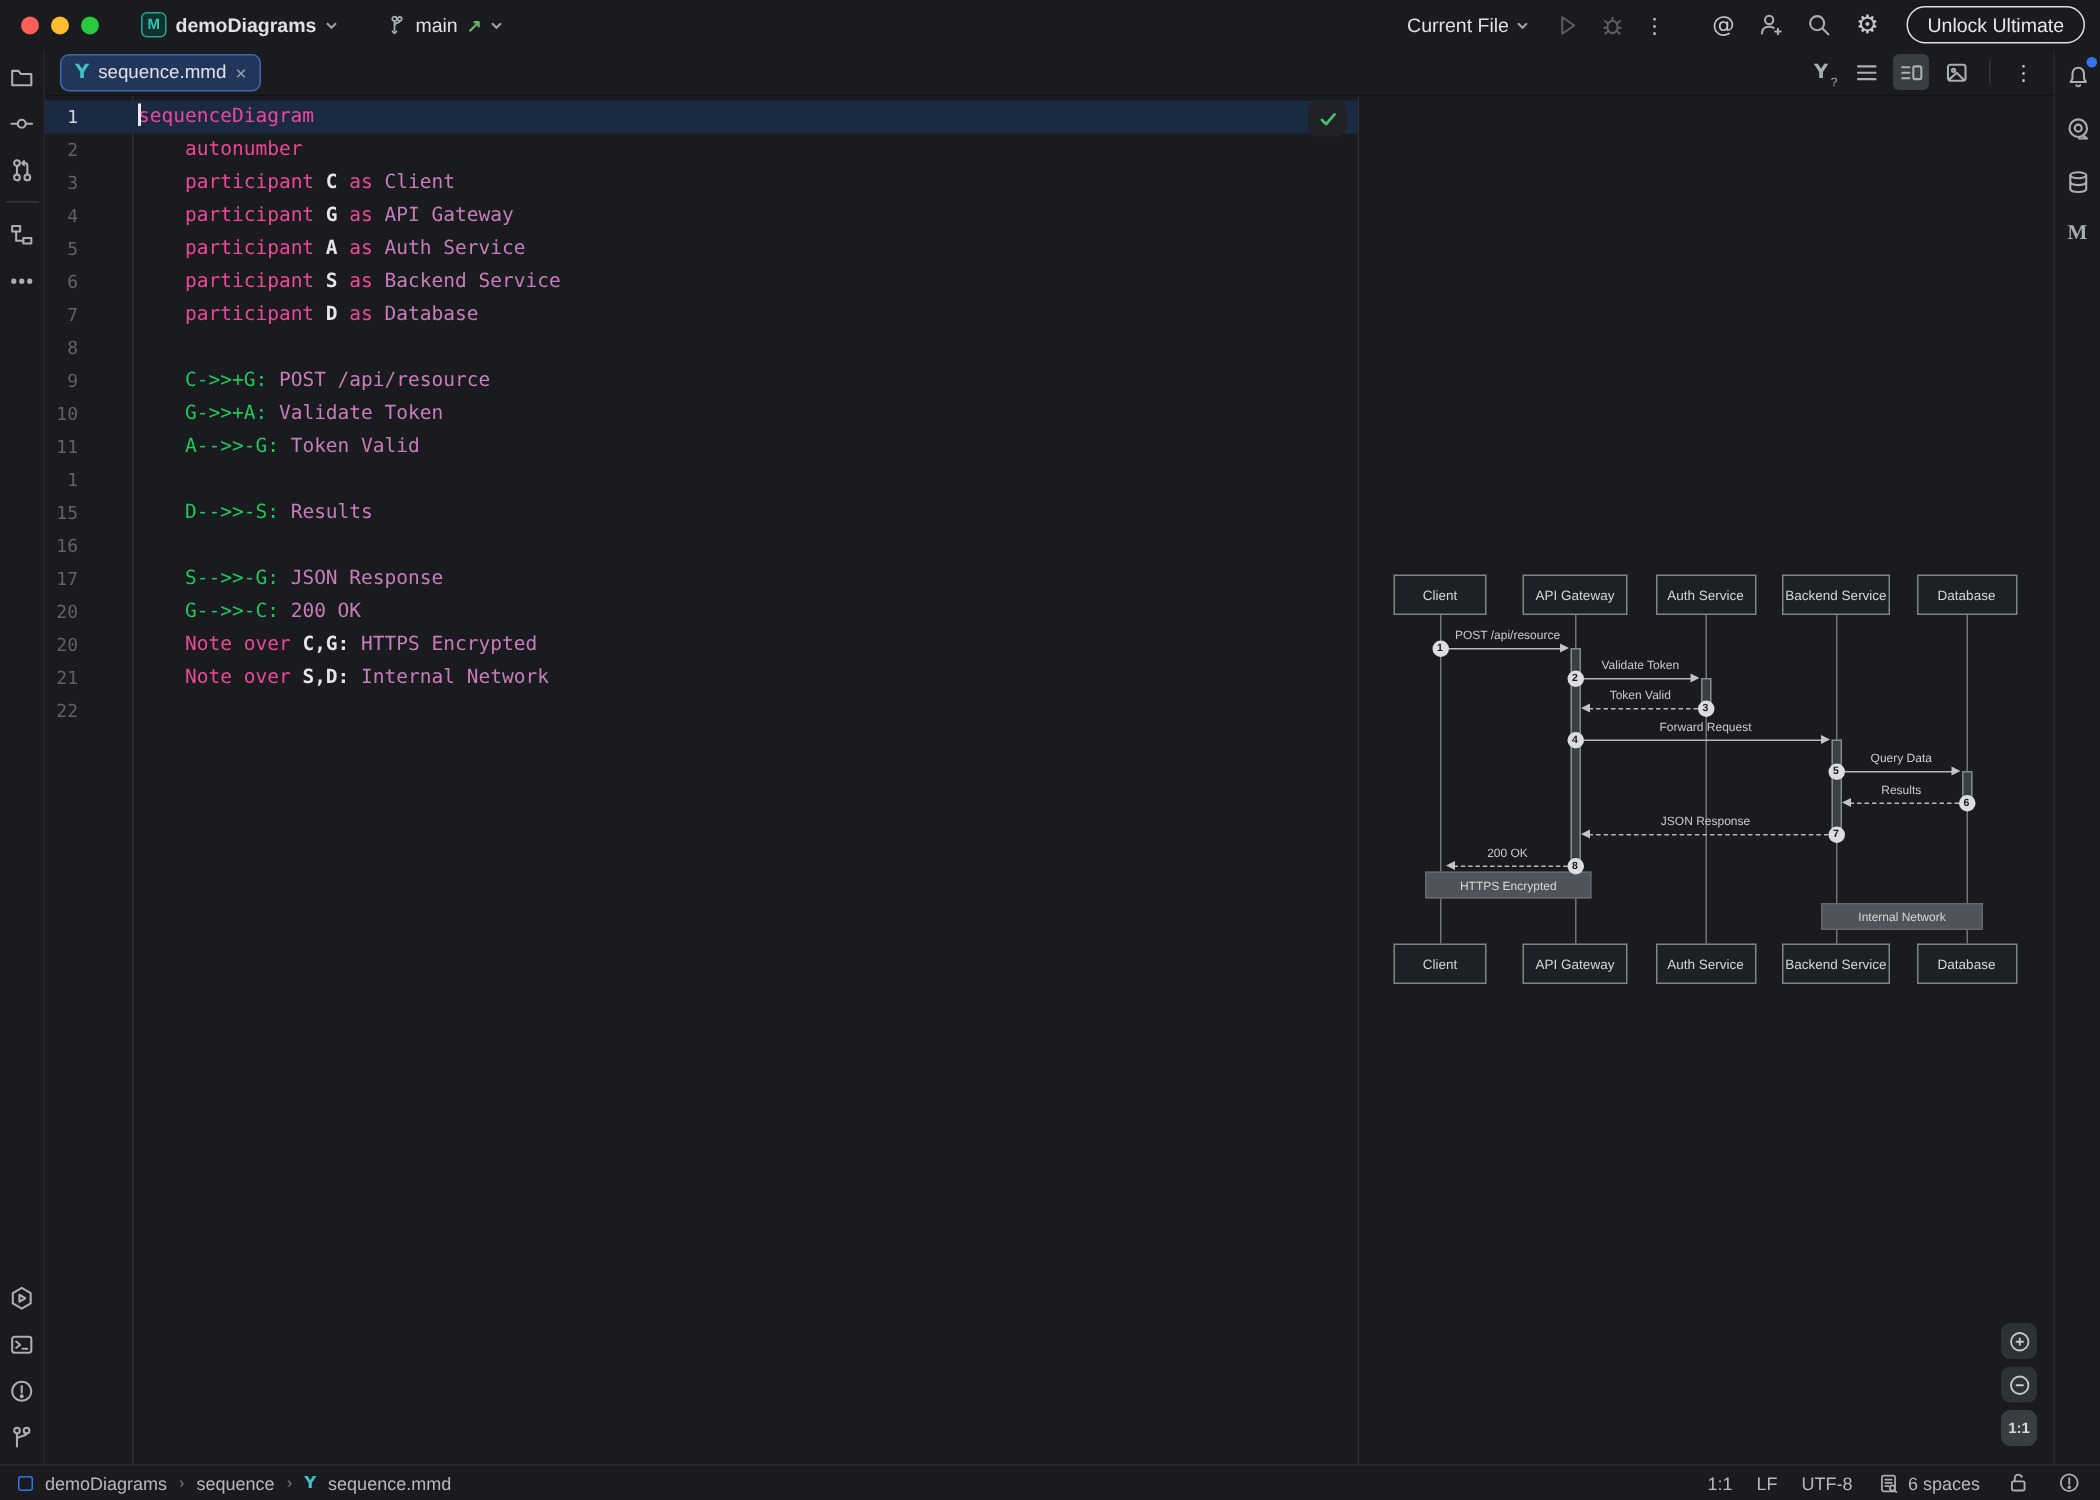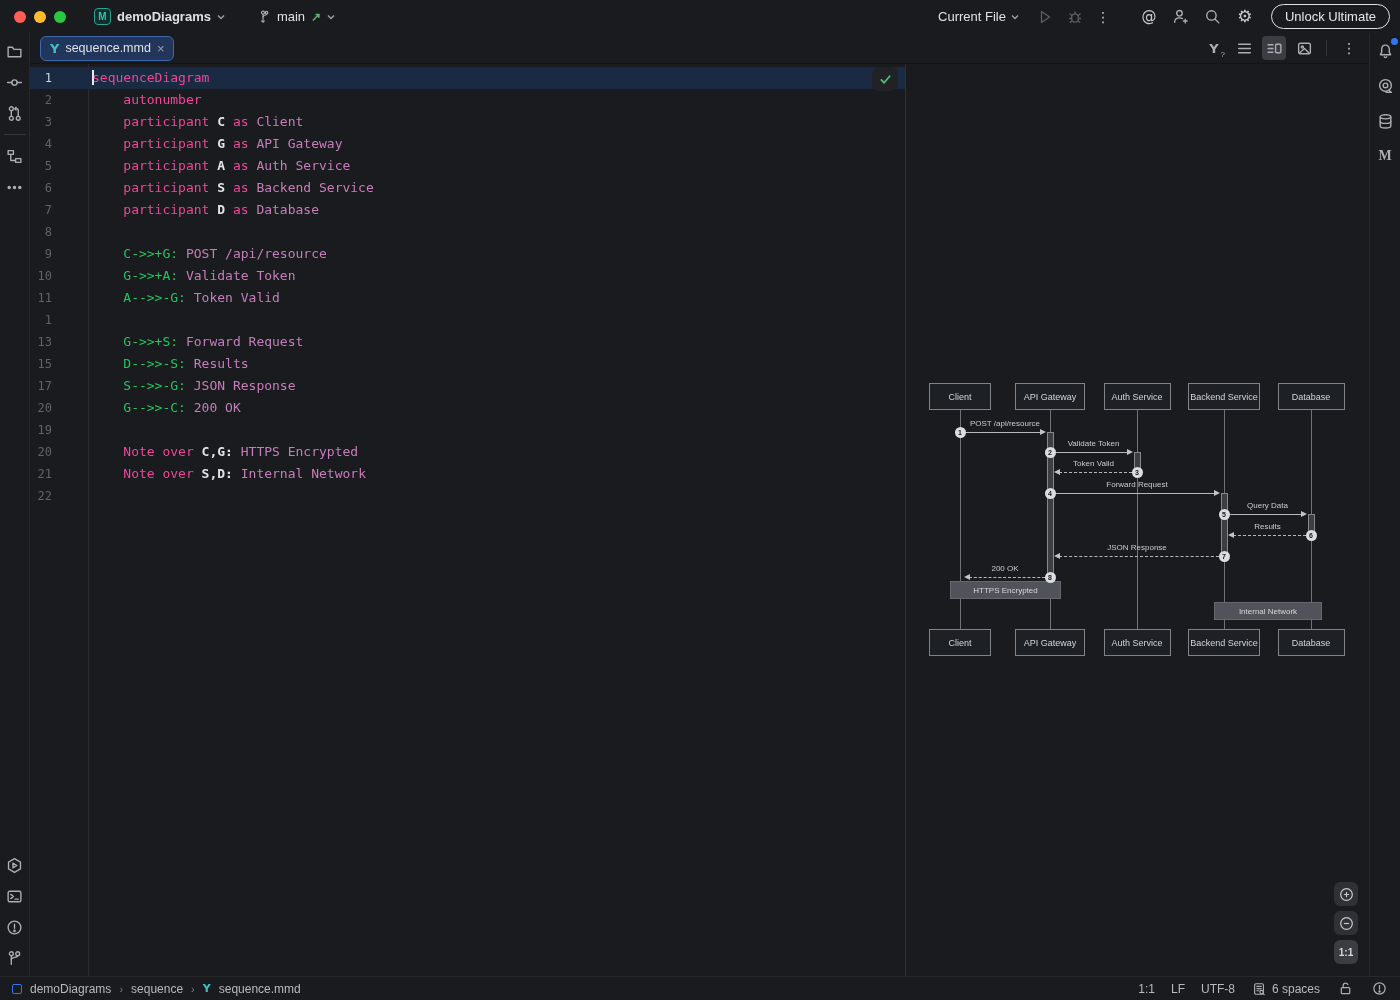--- a/index.html
+++ b/index.html
@@ -285,25 +285,24 @@
             <div class="line"><span class="ln">3</span><span class="code"><span class="tk-pl">    </span><span class="tk-kw">participant</span><span class="tk-pl"> </span><span class="tk-id">C</span><span class="tk-pl"> </span><span class="tk-kw">as</span><span class="tk-pl"> </span><span class="tk-str">Client</span></span></div>
             <div class="line"><span class="ln">4</span><span class="code"><span class="tk-pl">    </span><span class="tk-kw">participant</span><span class="tk-pl"> </span><span class="tk-id">G</span><span class="tk-pl"> </span><span class="tk-kw">as</span><span class="tk-pl"> </span><span class="tk-str">API Gateway</span></span></div>
             <div class="line"><span class="ln">5</span><span class="code"><span class="tk-pl">    </span><span class="tk-kw">participant</span><span class="tk-pl"> </span><span class="tk-id">A</span><span class="tk-pl"> </span><span class="tk-kw">as</span><span class="tk-pl"> </span><span class="tk-str">Auth Service</span></span></div>
             <div class="line"><span class="ln">6</span><span class="code"><span class="tk-pl">    </span><span class="tk-kw">participant</span><span class="tk-pl"> </span><span class="tk-id">S</span><span class="tk-pl"> </span><span class="tk-kw">as</span><span class="tk-pl"> </span><span class="tk-str">Backend Service</span></span></div>
             <div class="line"><span class="ln">7</span><span class="code"><span class="tk-pl">    </span><span class="tk-kw">participant</span><span class="tk-pl"> </span><span class="tk-id">D</span><span class="tk-pl"> </span><span class="tk-kw">as</span><span class="tk-pl"> </span><span class="tk-str">Database</span></span></div>
             <div class="line"><span class="ln">8</span><span class="code"></span></div>
             <div class="line"><span class="ln">9</span><span class="code"><span class="tk-pl">    </span><span class="tk-op">C-&gt;&gt;+G: </span><span class="tk-str">POST /api/resource</span></span></div>
             <div class="line"><span class="ln">10</span><span class="code"><span class="tk-pl">    </span><span class="tk-op">G-&gt;&gt;+A: </span><span class="tk-str">Validate Token</span></span></div>
             <div class="line"><span class="ln">11</span><span class="code"><span class="tk-pl">    </span><span class="tk-op">A--&gt;&gt;-G: </span><span class="tk-str">Token Valid</span></span></div>
             <div class="line"><span class="ln">1</span><span class="code"></span></div>
-            <div class="line"><span class="ln">13</span><span class="code"><span class="tk-pl">    </span><span class="tk-op">G-&gt;&gt;+S: </span><span class="tk-str">Forward Request</span></span></div>
             <div class="line"><span class="ln">15</span><span class="code"><span class="tk-pl">    </span><span class="tk-op">D--&gt;&gt;-S: </span><span class="tk-str">Results</span></span></div>
+            <div class="line"><span class="ln">16</span><span class="code"></span></div>
             <div class="line"><span class="ln">17</span><span class="code"><span class="tk-pl">    </span><span class="tk-op">S--&gt;&gt;-G: </span><span class="tk-str">JSON Response</span></span></div>
             <div class="line"><span class="ln">20</span><span class="code"><span class="tk-pl">    </span><span class="tk-op">G--&gt;&gt;-C: </span><span class="tk-str">200 OK</span></span></div>
-            <div class="line"><span class="ln">19</span><span class="code"></span></div>
             <div class="line"><span class="ln">20</span><span class="code"><span class="tk-pl">    </span><span class="tk-kw">Note over</span><span class="tk-pl"> </span><span class="tk-id">C,G:</span><span class="tk-pl"> </span><span class="tk-str">HTTPS Encrypted</span></span></div>
             <div class="line"><span class="ln">21</span><span class="code"><span class="tk-pl">    </span><span class="tk-kw">Note over</span><span class="tk-pl"> </span><span class="tk-id">S,D:</span><span class="tk-pl"> </span><span class="tk-str">Internal Network</span></span></div>
             <div class="line"><span class="ln">22</span><span class="code"></span></div>
           </div>
         <div class="check-widget">
           <svg width="13" height="13" viewBox="0 0 14 14">
               <path d="M2.5 7.5 L5.5 10.5 L11.5 3.5"></path>
             </svg>
         </div>
       </div>

